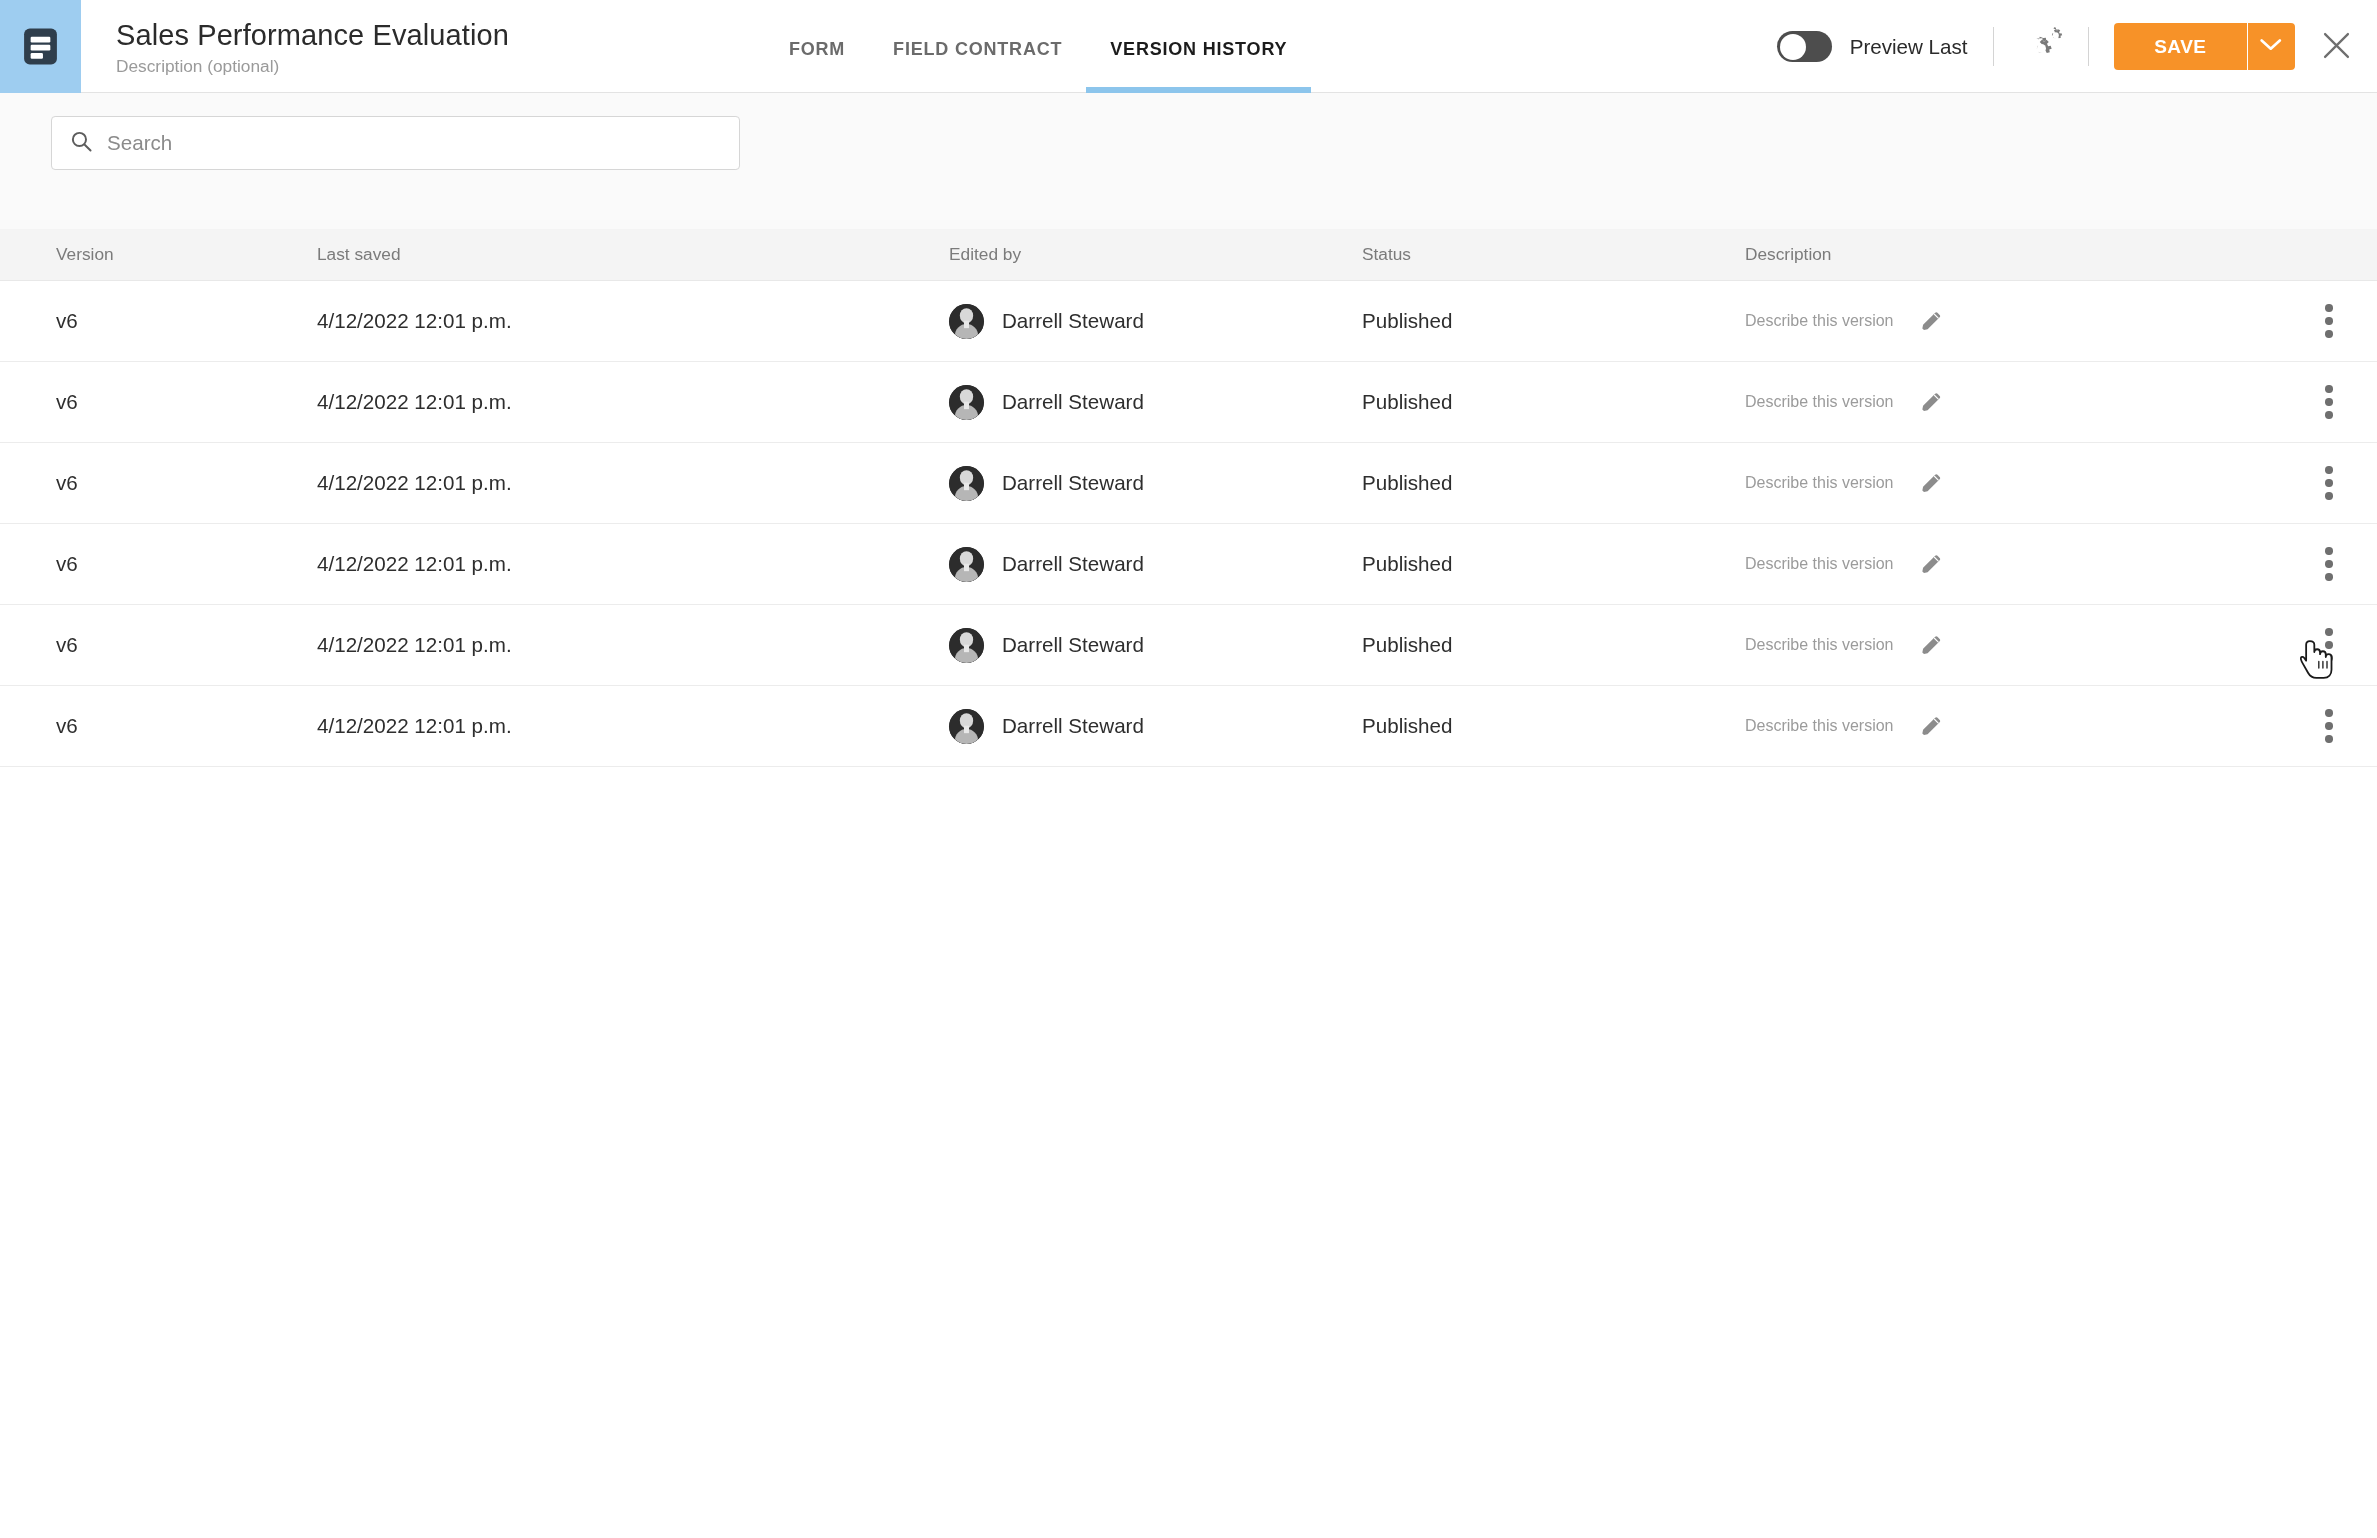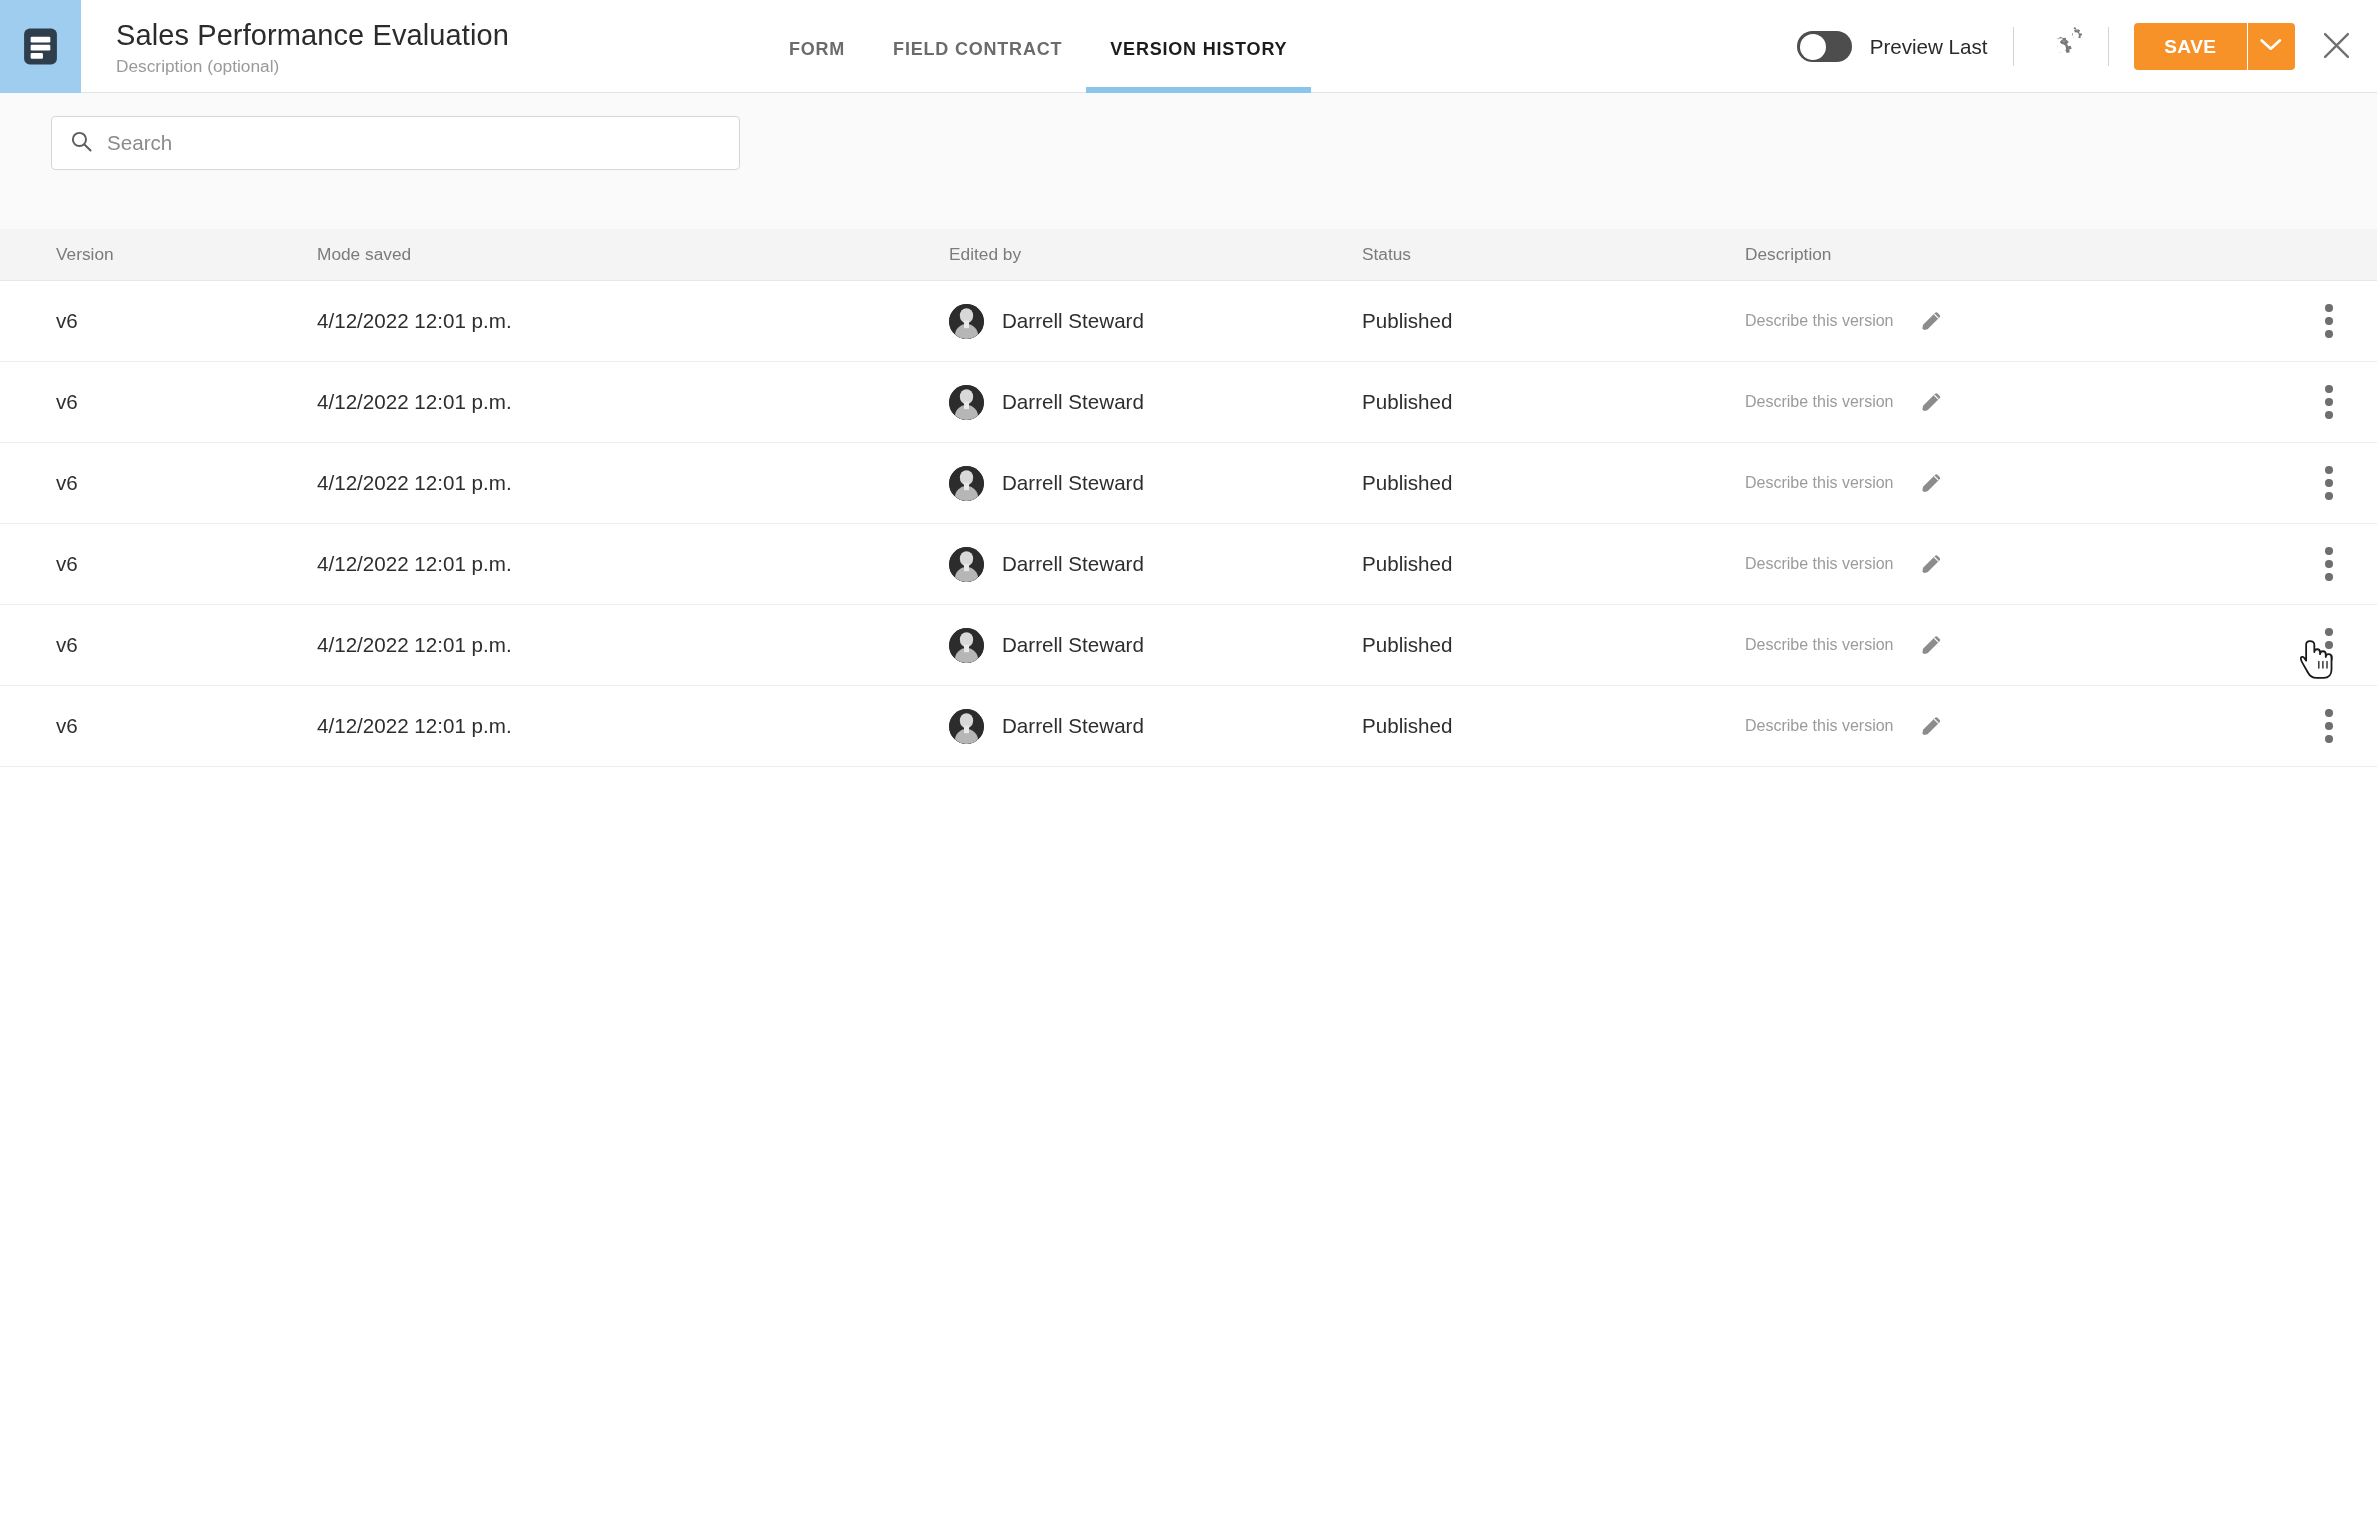--- a/index.html
+++ b/index.html
@@ -116,21 +116,21 @@
     border-radius: 4.1px;
     overflow: hidden;
     margin-left: 0;
   }
   .save-btn {
     background: #f79228;
     color: #ffffff;
     font-size: 19px;
     font-weight: bold;
     letter-spacing: 0.5px;
-    padding: 0 30px;
+    padding: 0 40px;
     display: flex; align-items: center;
     cursor: pointer;
     border: none;
     font-family: inherit;
   }
   .save-caret {
     background: #f79228;
     width: 48px;
     display: flex; align-items: center; justify-content: center;
     border-left: 1.7px solid #ffffff;
@@ -362,21 +362,21 @@
         </svg>
       </span>
       <input type="text" placeholder="Search" style="">
     </div>
   </div>
 
   <div class="table-wrap">
 
     <div class="thead">
       <div class="c-version th">Version</div>
-      <div class="c-saved th">Mode saved</div>
+      <div class="c-saved th">Last saved</div>
       <div class="c-editedby th">Edited by</div>
       <div class="c-status th">Status</div>
       <div class="c-desc th">Description</div>
     </div>
 
     <div id="rows-container">
         <div class="row">
           <div class="c-version cell-text">v6</div>
           <div class="c-saved cell-text">4/12/2022 12:01 p.m.</div>
           <div class="c-editedby">

